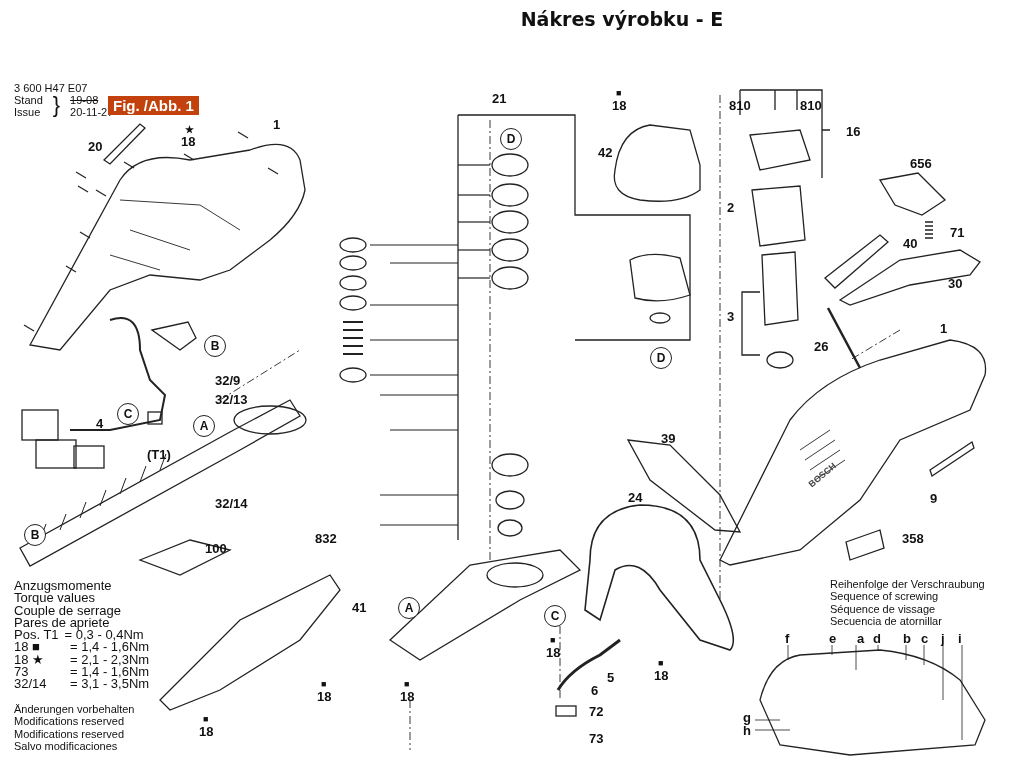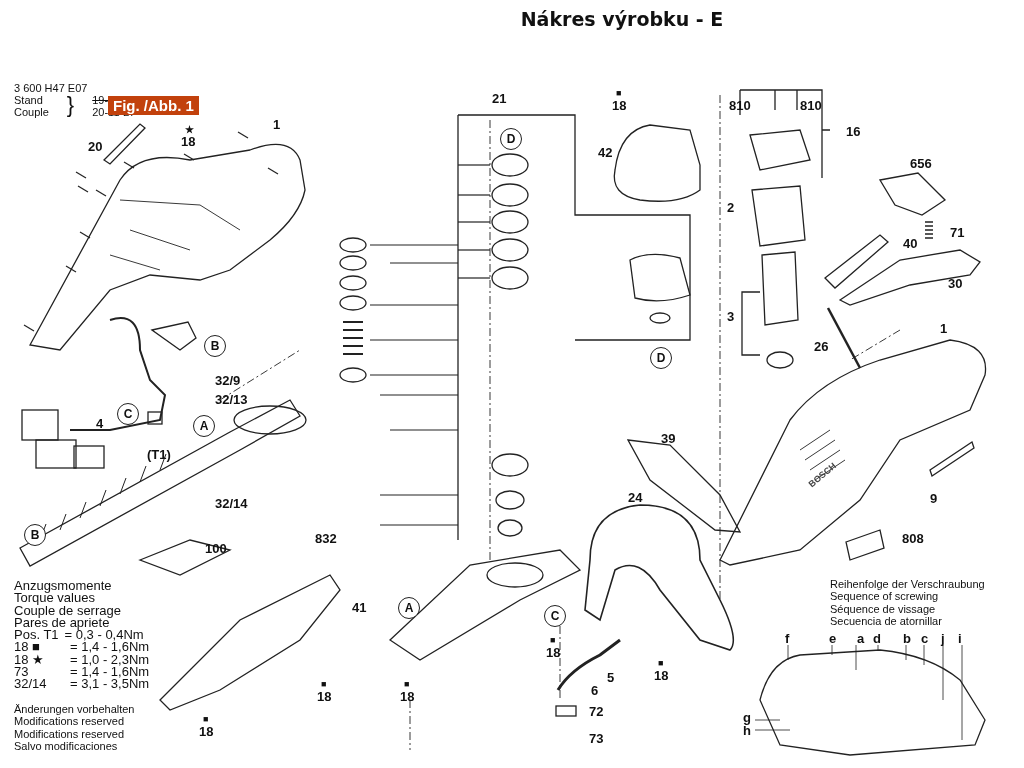--- a/index.html
+++ b/index.html
@@ -1,19 +1,19 @@
 <!DOCTYPE html>
 <html><head>
 <meta charset="utf-8">
 <style>
   html, body { margin:0; padding:0; background:#ffffff; }
   body { width:1024px; height:768px; position:relative; overflow:hidden; font-family:"Liberation Sans", sans-serif; color:#111; }
   .title { position:absolute; left:0; width:1244px; top:8px; text-align:center; font-family:"DejaVu Sans", sans-serif; font-weight:bold; font-size:19px; }
   .meta { position:absolute; left:14px; top:82px; font-size:11px; line-height:12px; }
-  .meta .stand { display:flex; align-items:flex-start; gap:18px; }
+  .meta .stand { display:flex; align-items:flex-start; gap:10px; }
   .meta .stand .brace { font-size:22px; line-height:22px; }
   .meta .strike { text-decoration:line-through; }
   .fig { position:absolute; left:108px; top:96px; background:#c2410c; color:#fff; font-weight:bold; font-size:15px; padding:1px 5px; }
   .lbl { position:absolute; font-weight:bold; font-size:13px; line-height:13px; white-space:nowrap; }
   .circ { position:absolute; width:20px; height:20px; border:1.4px solid #222; border-radius:50%; font-weight:bold; font-size:12px; text-align:center; line-height:20px; background:#fff; }
   .sq::before { content:"\25A0"; position:absolute; left:4px; top:-12px; font-size:9px; }
   .st::before { content:"\2605"; position:absolute; left:4px; top:-12px; font-size:10px; }
   .torque { position:absolute; left:14px; top:580px; font-size:13px; line-height:12.3px; }
   .torque .row { display:flex; }
   .torque .k { width:52px; padding-right:4px; }
@@ -25,21 +25,21 @@
 </head>
 <body>
 
 <div class="title">Nákres výrobku - E</div>
 
 <div class="meta">
   <div>3 600 H47 E07</div>
   <div class="stand">
     <div>
       <div>Stand</div>
-      <div>Couple</div>
+      <div>Issue</div>
     </div>
     <span class="brace">}</span>
     <div>
       <div class="strike">19-08</div>
       <div>20-11-27</div>
     </div>
   </div>
 </div>
 
 <div class="fig">Fig. /Abb. 1</div>
@@ -191,21 +191,21 @@
 <div class="lbl" style="left:727px;top:310px">3</div>
 <div class="lbl" style="left:910px;top:157px">656</div>
 <div class="lbl" style="left:950px;top:226px">71</div>
 <div class="lbl" style="left:903px;top:237px">40</div>
 <div class="lbl" style="left:948px;top:277px">30</div>
 <div class="lbl" style="left:814px;top:340px">26</div>
 <div class="lbl" style="left:940px;top:322px">1</div>
 <div class="lbl" style="left:661px;top:432px">39</div>
 <div class="lbl" style="left:628px;top:491px">24</div>
 <div class="lbl" style="left:930px;top:492px">9</div>
-<div class="lbl" style="left:902px;top:532px">808</div>
+<div class="lbl" style="left:902px;top:532px">358</div>
 <div class="lbl sq" style="left:546px;top:646px">18</div>
 <div class="lbl sq" style="left:400px;top:690px">18</div>
 <div class="lbl sq" style="left:654px;top:669px">18</div>
 <div class="lbl" style="left:607px;top:671px">5</div>
 <div class="lbl" style="left:591px;top:684px">6</div>
 <div class="lbl" style="left:589px;top:705px">72</div>
 <div class="lbl" style="left:589px;top:732px">73</div>
 
 <div class="circ" style="left:193px;top:415px">A</div>
 <div class="circ" style="left:398px;top:597px">A</div>
@@ -226,21 +226,21 @@
   <div class="row first">
     <span class="k">Pos. T1</span>
     <span>= 0,3  -  0,4Nm</span>
   </div>
   <div class="row">
     <span class="k"><span>18</span> <span>■</span></span>
     <span>= 1,4  -  1,6Nm</span>
   </div>
   <div class="row">
     <span class="k"><span>18</span> <span>★</span></span>
-    <span>= 1,0  -  2,3Nm</span>
+    <span>= 2,1  -  2,3Nm</span>
   </div>
   <div class="row">
     <span class="k">73</span>
     <span>= 1,4  -  1,6Nm</span>
   </div>
   <div class="row">
     <span class="k">32/14</span>
     <span>= 3,1  -  3,5Nm</span>
   </div>
 </div>

